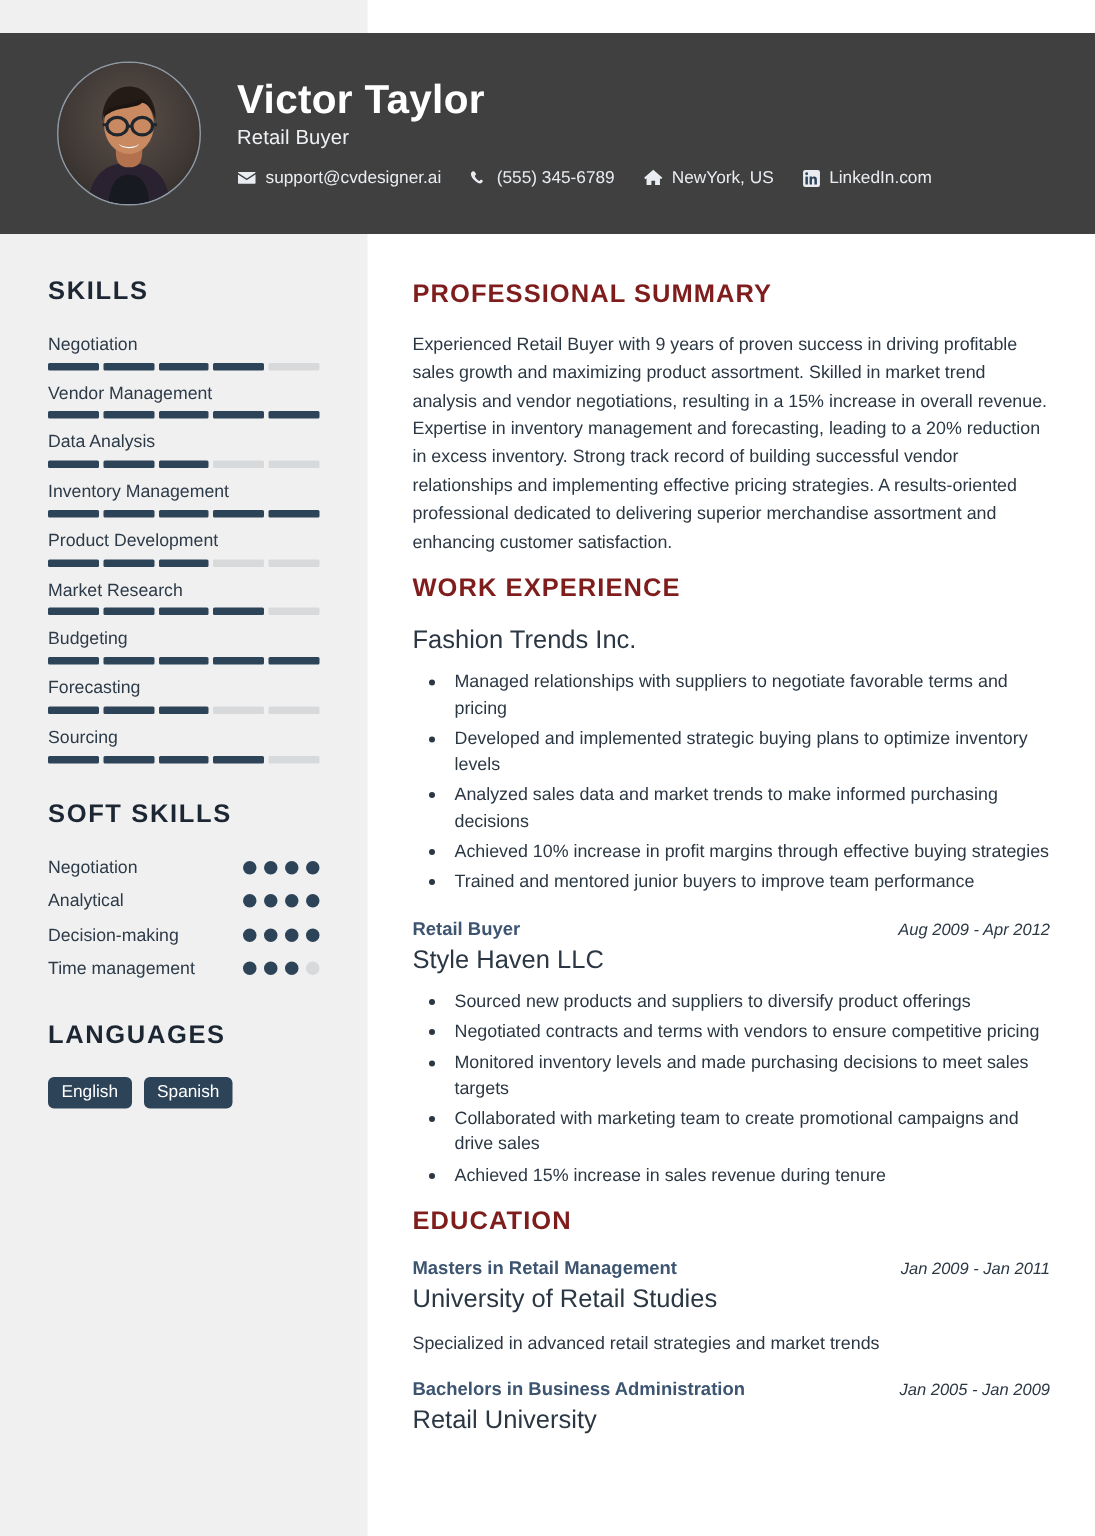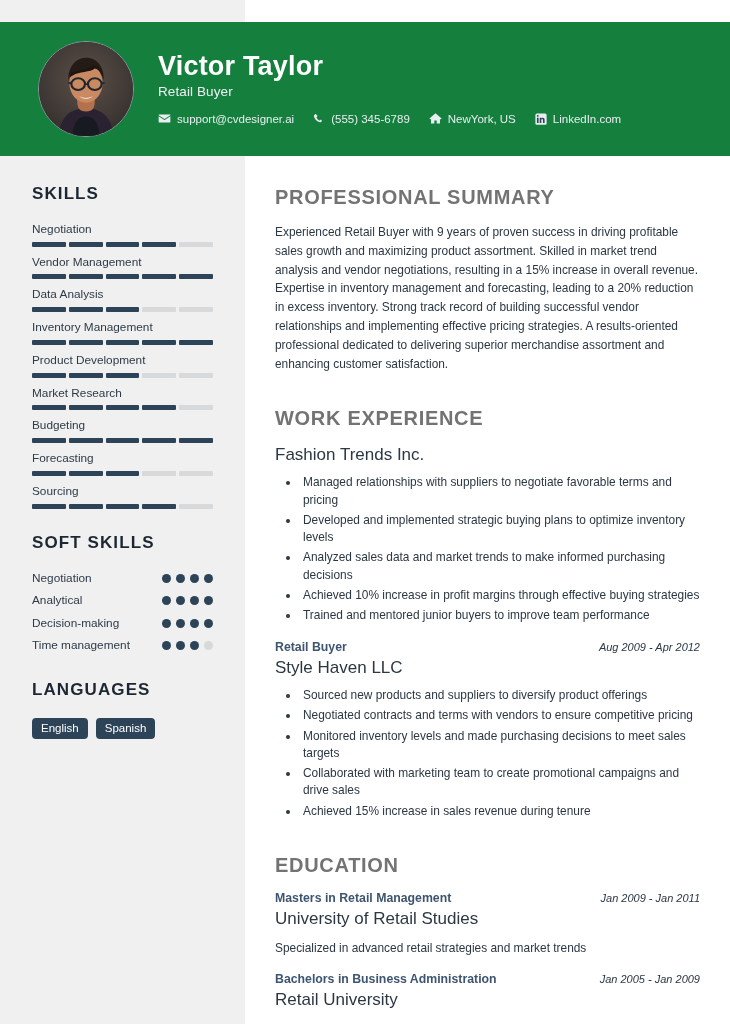--- a/index.html
+++ b/index.html
@@ -28,21 +28,21 @@
     height: 1024px;
     background: #f0f0f0;
   }
 
   
   .header {
     position: absolute;
     left: 0; top: 22px;
     width: 730px;
     height: 134px;
-    background: #15803d;
+    background: #404040;
     display: flex;
     align-items: center;
     padding-left: 38px;
   }
 
   .avatar {
     width: 96px;
     height: 96px;
     border-radius: 50%;
     flex: 0 0 96px;
@@ -167,35 +167,35 @@
 
   
   .main {
     position: absolute;
     left: 245px; top: 156px;
     width: 485px;
     padding: 30px 30px 0 30px;
   }
 
   .main-heading {
-    font-size: 20px;
+    font-size: 17px;
     font-weight: bold;
-    color: #737373;
+    color: #7f1d1d;
     letter-spacing: .7px;
     margin-bottom: 14px;
   }
 
   .summary {
     font-size: 11.9px;
     line-height: 1.58;
     color: #2b3743;
     text-align: left;
   }
 
-  .section { margin-top: 34px; }
+  .section { margin-top: 12px; }
 
   .entry { margin-bottom: 4px; }
   .entry-head {
     display: flex;
     align-items: baseline;
     justify-content: space-between;
     gap: 12px;
   }
   .entry-title {
     font-size: 12.3px;

